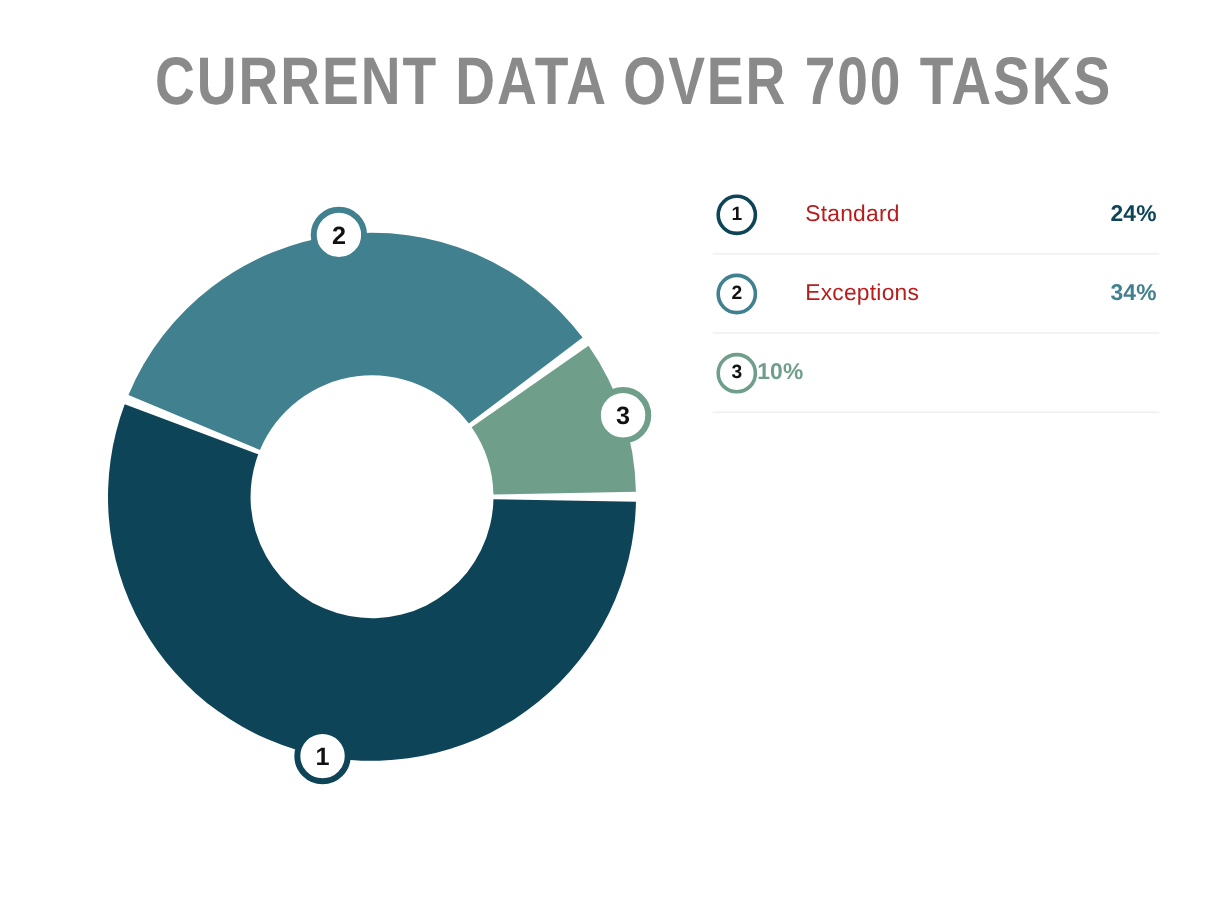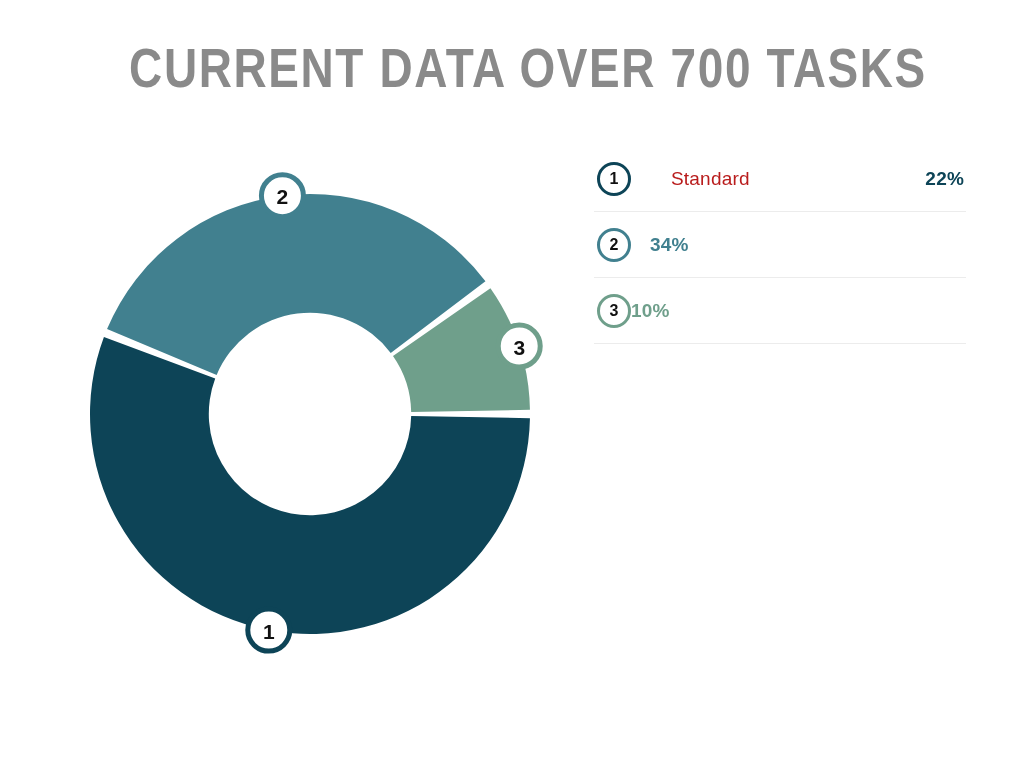--- a/index.html
+++ b/index.html
@@ -143,24 +143,25 @@
             <text x="439.2324335849338" y="163.01626123751151" class="badge-num">3</text>
           </g>
         </g>
     </svg>
   </div>
 
   <div id="legend">
       <div class="legend-row">
         <div class="legend-badge" style="border: 3px solid rgb(13, 68, 87);">1</div>
         <div class="legend-label">Standard</div>
-        <div class="legend-value" style="color: rgb(13, 68, 87);">22%</div>
+        <div class="legend-value" style="color: rgb(13, 68, 87);">24%</div>
       </div>
       <div class="legend-row">
         <div class="legend-badge" style="border: 3px solid rgb(65, 128, 143);">2</div>
+        <div class="legend-label">Exceptions</div>
         <div class="legend-value" style="color: rgb(65, 128, 143); margin-left: 19px;">34%</div>
       </div>
       <div class="legend-row">
         <div class="legend-badge" style="border: 3px solid rgb(111, 159, 139);">3</div>
         <div class="legend-value" style="color: rgb(111, 159, 139);">10%</div>
       </div>
     </div>
 
 </div>
 

